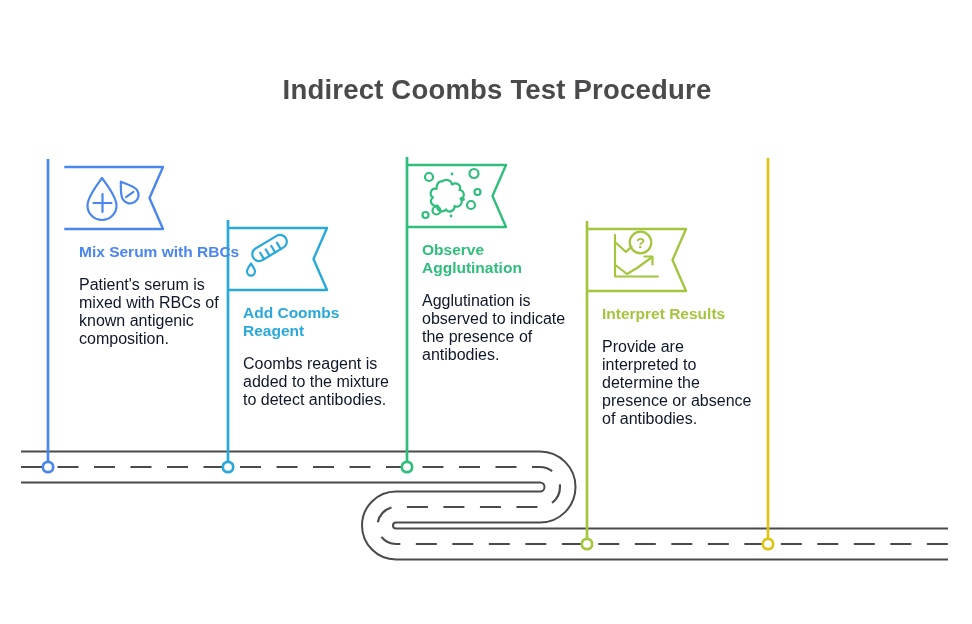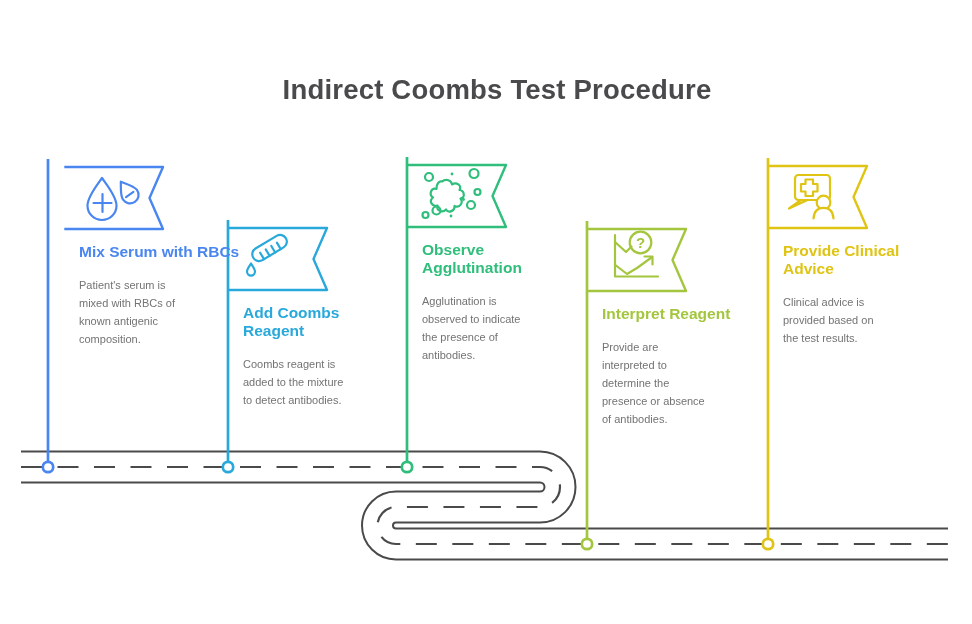--- a/index.html
+++ b/index.html
@@ -16,22 +16,22 @@
   .canvas-svg{position:absolute;left:0;top:0;}
   .step{position:absolute;width:152px;}
   .step .flag{display:block;margin-left:-1px;}
   .step-title{
     margin:10px 0 0 15px;width:185px;
     font-size:15.5px;font-weight:700;line-height:18px;
     color:inherit;white-space:pre-line;
   }
   .step-desc{
     margin:15px 0 0 15px;width:185px;
-    font-size:11px;font-weight:400;line-height:18px;
-    color:#737373;white-space:pre-line;
+    font-size:16px;font-weight:400;line-height:18px;
+    color:#0f172a;white-space:pre-line;
   }
   .step-1{left:48px;top:165px;}
   .step-2{left:228px;top:226px;}
   .step-3{left:407px;top:163px;}
   .step-4{left:587px;top:227px;}
   .step-5{left:768px;top:164px;}
   .flag *{vector-effect:none;}
   .q-mark{font-size:15px;font-weight:700;}
 </style>
 </head>
@@ -138,39 +138,22 @@
       <path d="M1.3,2 H100 L86.5,33 L100,64 H1.3" fill="none" stroke="currentColor" stroke-width="2.4" stroke-linejoin="round"></path>
       <g fill="none" stroke="currentColor" stroke-width="2.2" stroke-linecap="round" stroke-linejoin="round">
         <path d="M29,8 V49.5 H72"></path>
         <path d="M29,15 L40,25 L45.5,19.5"></path>
         <circle cx="54.5" cy="15.5" r="10.8"></circle>
         <text class="q-mark" x="54.5" y="21" text-anchor="middle" fill="currentColor" stroke="none">?</text>
         <path d="M30,38.5 L41,47 L51,41 L65.5,30.5"></path>
         <path d="M58.5,29.5 H66.5 V37.5"></path>
       </g>
     </svg>
-    <h3 class="step-title">Interpret Reagent</h3>
+    <h3 class="step-title">Interpret Results</h3>
     <p class="step-desc">Provide are
 interpreted to
 determine the
 presence or absence
 of antibodies.</p>
   </div>
 
-  <div class="step step-5" style="color: rgb(224, 196, 20);">
-    <svg class="flag" width="104" height="68" viewBox="0 0 104 68">
-      <path d="M1.3,2 H100 L86.5,33 L100,64 H1.3" fill="none" stroke="currentColor" stroke-width="2.4" stroke-linejoin="round"></path>
-      <g fill="none" stroke="currentColor" stroke-width="2.2" stroke-linecap="round" stroke-linejoin="round">
-        <rect x="28" y="11" width="35" height="25" rx="3.5"></rect>
-        <path d="M34,36 L22,44.5 L40.5,36"></path>
-        <path d="M38.5,15.5 H46 V20 H50.5 V27.5 H46 V32 H38.5 V27.5 H34 V20 H38.5 Z"></path>
-        <circle cx="56.5" cy="38.5" r="6.8" fill="#ffffff"></circle>
-        <path fill="#ffffff" d="M46.5,54.5 C47,46.5 50.5,43.8 56.5,43.8 C62.5,43.8 66,46.5 66.5,54.5"></path>
-      </g>
-    </svg>
-    <h3 class="step-title">Provide Clinical
-Advice</h3>
-    <p class="step-desc">Clinical advice is
-provided based on
-the test results.</p>
-  </div>
 
 </div>
 
 </body></html>

